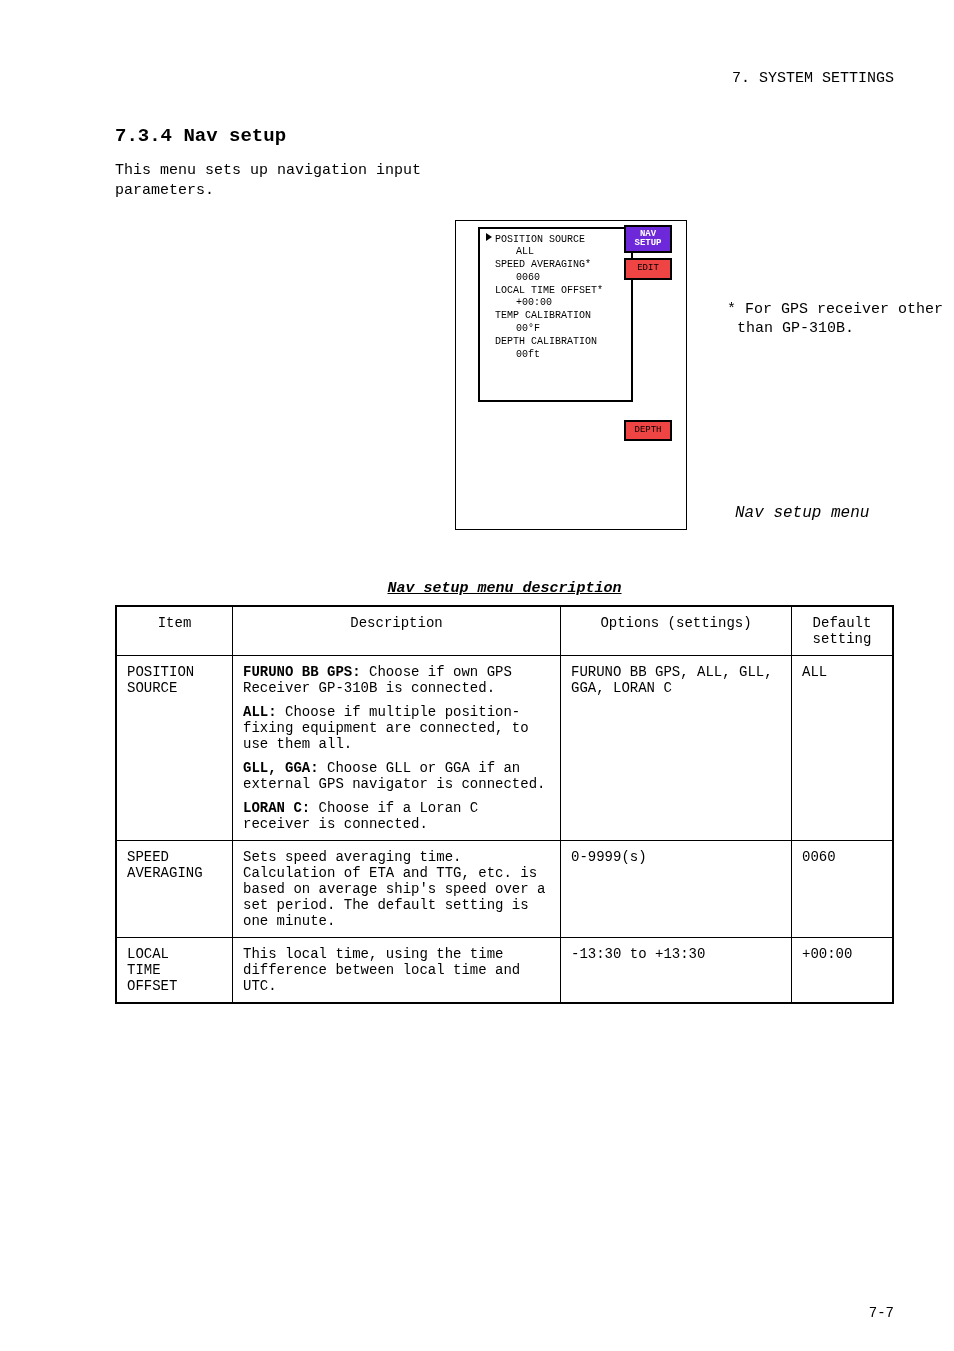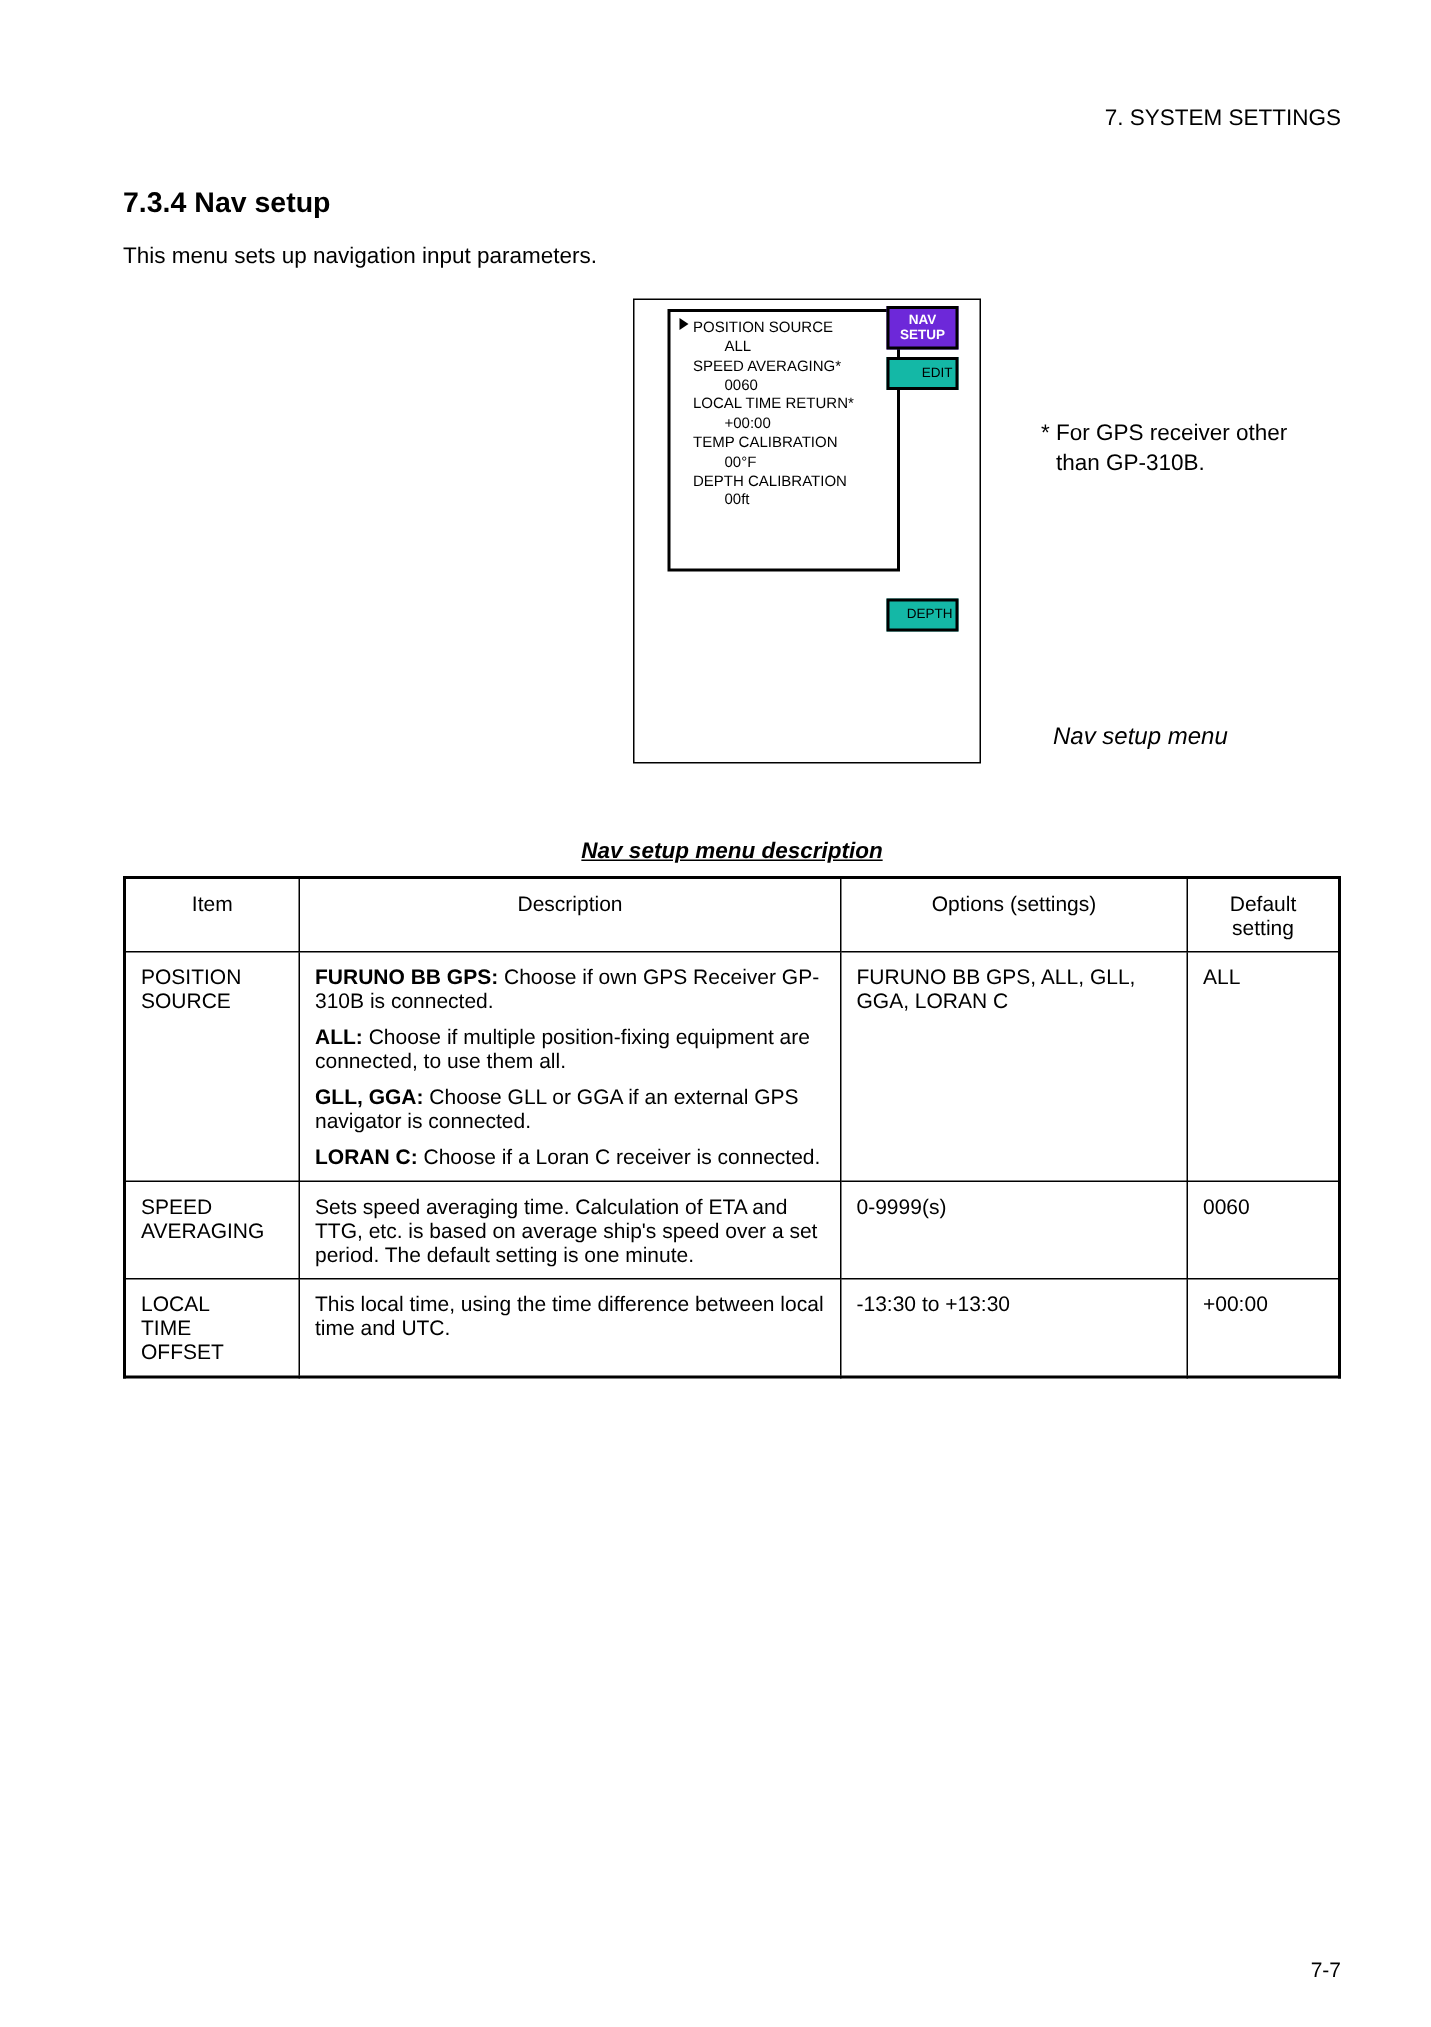--- a/index.html
+++ b/index.html
@@ -7,21 +7,22 @@
     padding: 0;
     background: #ffffff;
     font-family: Arial, Helvetica, sans-serif;
     color: #000;
   }
   .page {
     width: 954px;
     height: 1351px;
     position: relative;
     box-sizing: border-box;
-    padding: 70px 60px 40px 82px;
+    padding: 70px 60px 40px 115px;
+    font-family: Liberation Mono, monospace;
   }
   .header-right {
     position: absolute;
     top: 70px;
     right: 60px;
     font-size: 15px;
   }
   .section-title {
     font-size: 19px;
     font-weight: bold;
@@ -87,27 +88,26 @@
     line-height: 1.05;
     padding: 3px 2px;
     box-sizing: border-box;
   }
   .label-nav {
     background: #6d28d9;
     color: #fff;
     border: 2px solid #000;
   }
   .label-edit, .label-return {
-    background: #14b8a6;
+    background: #ef4444;
     border: 2px solid #000;
     margin-top: 5px;
     padding-top: 4px; padding-bottom: 4px;
     font-weight: normal;
     font-size: 9px;
-    text-align: right;
   }
   .label-return {
     position: absolute;
     top: 190px;
     width: 48px;
   }
 
   .note-right {
     position: absolute;
     left: 612px;
@@ -177,21 +177,21 @@
   <div class="section-title">7.3.4 Nav setup</div>
   <div class="body-text">This menu sets up navigation input parameters.</div>
 
   <div class="screen-row">
     <div class="screen-outer">
       <div class="menu-box">
         <div><span class="pointer"></span><span>POSITION SOURCE</span></div>
         <div class="val">ALL</div>
         <div style="padding-left:9px">SPEED AVERAGING*</div>
         <div class="val">0060</div>
-        <div style="padding-left:9px">LOCAL TIME RETURN*</div>
+        <div style="padding-left:9px">LOCAL TIME OFFSET*</div>
         <div class="val">+00:00</div>
         <div style="padding-left:9px">TEMP CALIBRATION</div>
         <div class="val">00°F</div>
         <div style="padding-left:9px">DEPTH CALIBRATION</div>
         <div class="val">00ft</div>
       </div>
       <div class="side-labels">
         <div class="label-box label-nav">
           <span>NAV</span><br>
           <span>SETUP</span>

